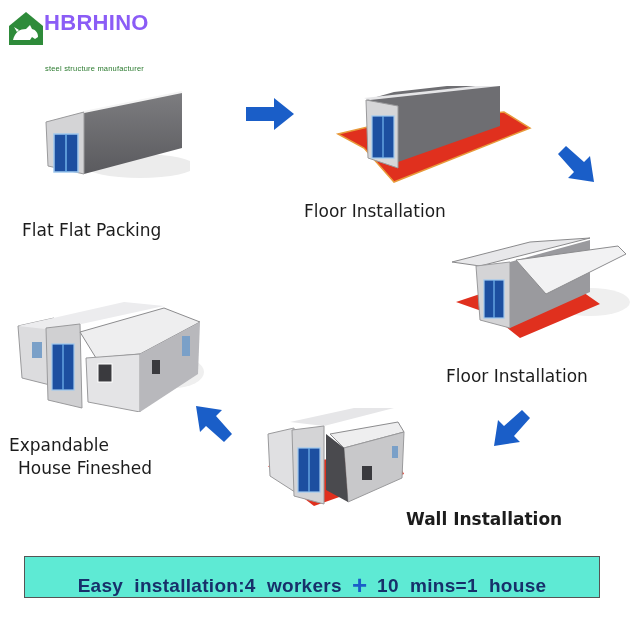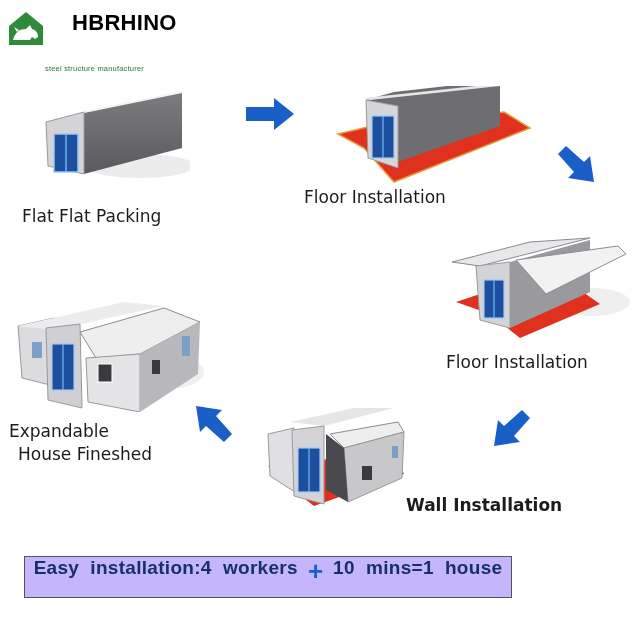--- a/index.html
+++ b/index.html
@@ -1,23 +1,23 @@
 <!DOCTYPE html>
 <html><head>
 <meta charset="utf-8">
 <style>
   html,body{margin:0;padding:0;background:#ffffff;}
   body{width:640px;height:640px;position:relative;overflow:hidden;font-family:"DejaVu Sans","Liberation Sans",sans-serif;color:#1a1a1a;}
   .abs{position:absolute;}
-  .logo-title{left:44px;top:10px;font-family:"Liberation Sans",sans-serif;font-weight:bold;font-size:22px;letter-spacing:0.3px;color:#000000;margin-left:28px;}
+  .logo-title{left:44px;top:10px;font-family:"Liberation Sans",sans-serif;font-weight:bold;font-size:22px;letter-spacing:0.3px;color:#8b5cf6;}
   .logo-sub{left:45px;top:36px;font-family:"Liberation Sans",sans-serif;font-size:7.5px;color:#2a7a2e;letter-spacing:0.2px;margin-top:28px;}
   
-  .label{font-size:17px;color:#1c1c1c;white-space:nowrap;line-height:22px;}
+  .label{font-size:17px;color:#1c1c1c;white-space:nowrap;line-height:22px;margin-top:14px;}
   
-  .banner{left:24px;top:556px;width:488px;height:42px;border:1.5px solid #555;box-sizing:border-box;background:#c4b5fd;display:flex;align-items:flex-start;justify-content:center;}
+  .banner{left:24px;top:556px;width:576px;height:42px;border:1.5px solid #555;box-sizing:border-box;background:#5eead4;display:flex;align-items:flex-end;justify-content:center;}
   .banner-text{font-family:"Liberation Sans",sans-serif;font-weight:bold;font-size:19px;color:#17306a;letter-spacing:0.3px;white-space:pre;}
   .plus{display:inline-block;font-family:"Liberation Sans",sans-serif;font-weight:bold;font-size:26px;color:#1a5ec8;margin:0 10px;line-height:1;position:relative;top:1px;}
   svg{display:block;}
 </style>
 </head>
 <body>
 
 <div class="abs" style="left:8px;top:10px;width:150px;height:40px;">
   <svg class="abs" style="left:0;top:0;" width="36" height="36" viewBox="0 0 36 36">
     <polygon points="1,16 18,2 35,16 35,35 1,35" fill="#2e8b3a"></polygon>

